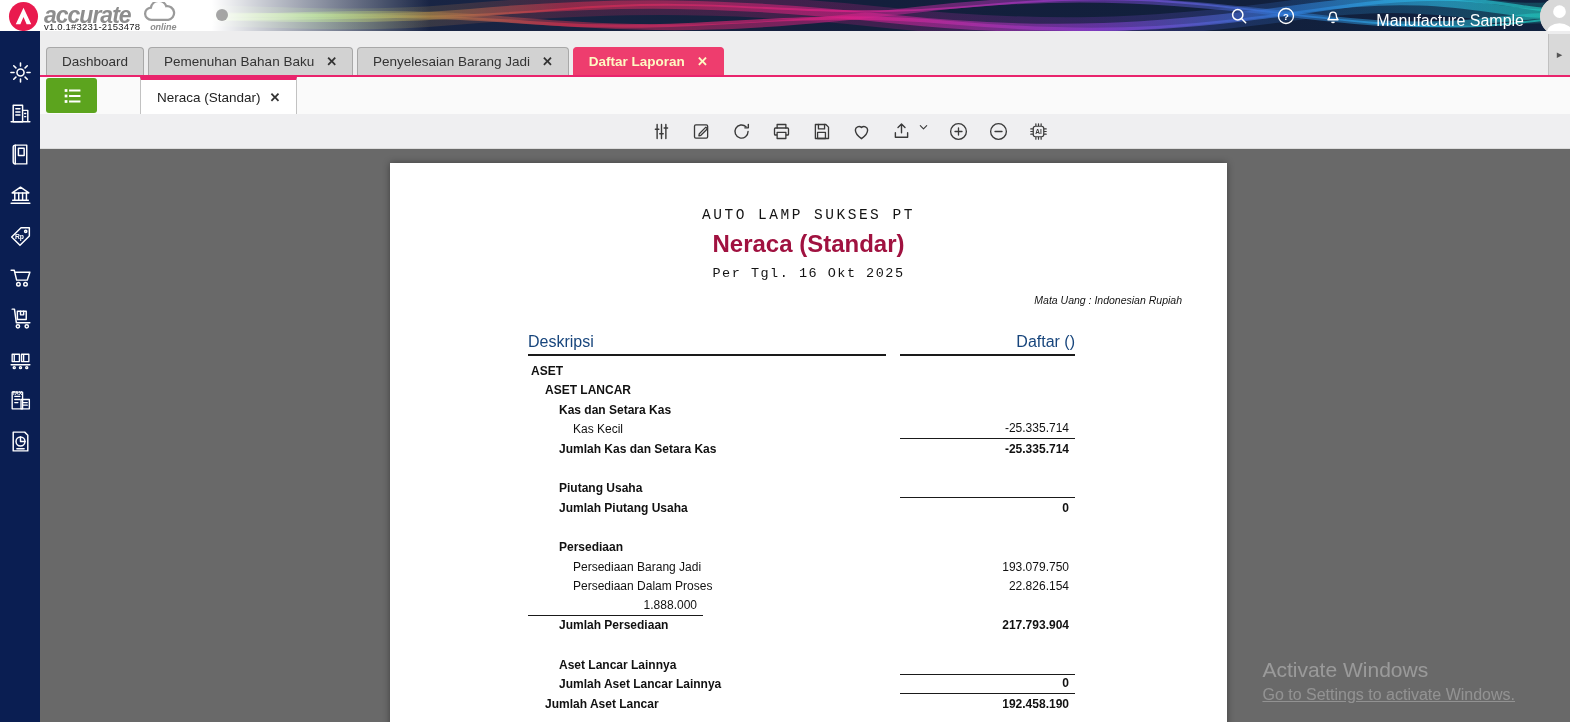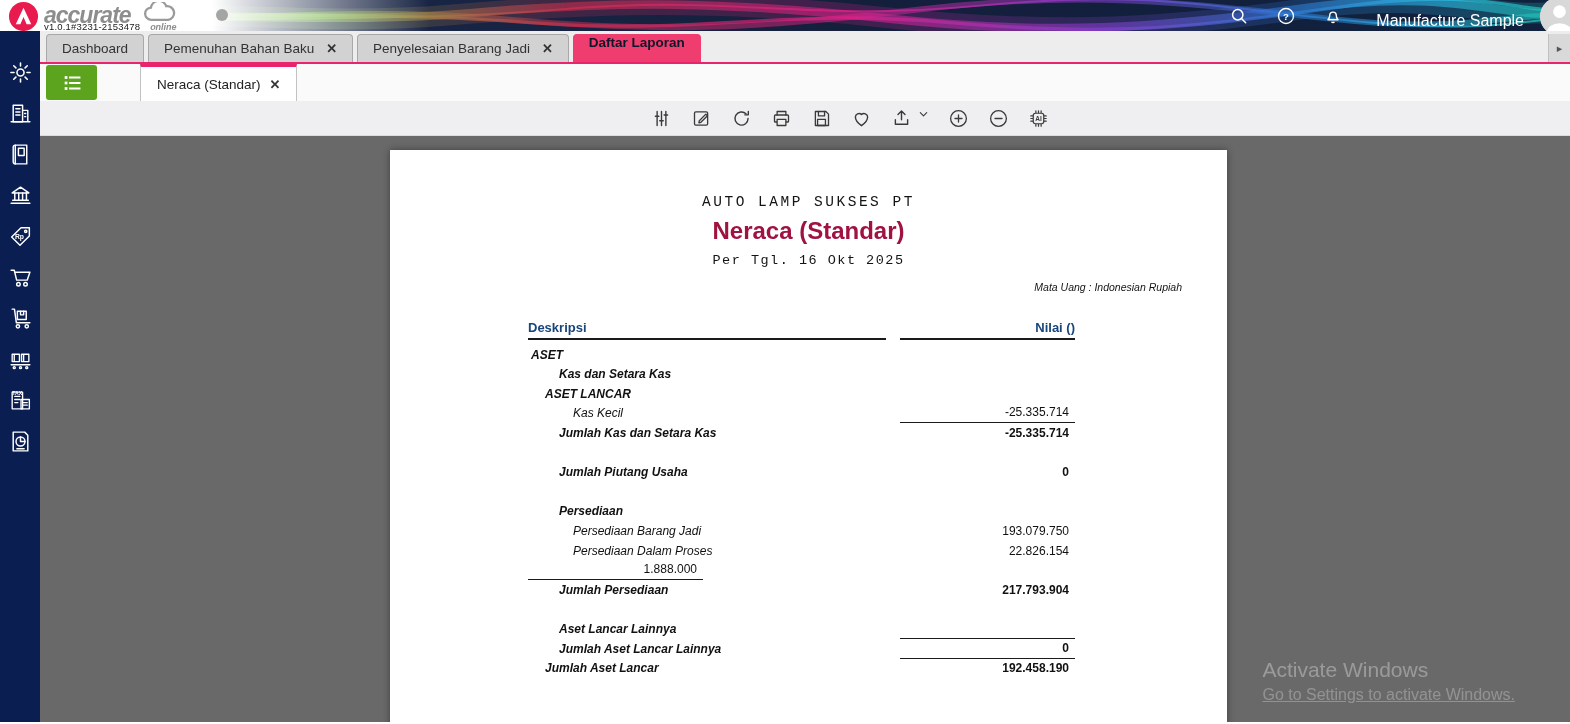--- a/index.html
+++ b/index.html
@@ -28,24 +28,24 @@
   .avatar svg { width:39px; height:39px; }
 
   
   .app-body { display:flex; height:691px; }
   .sidebar { width:40px; background:#0a1e52; display:flex; flex-direction:column; align-items:center; padding-top:28px; flex-shrink:0; }
   .side-item { width:27px; height:27px; margin-bottom:14px; display:flex; align-items:center; justify-content:center; color:#fff; cursor:pointer; }
   .side-item svg { width:25px; height:25px; }
   .content { flex:1; display:flex; flex-direction:column; min-width:0; }
 
   
-  .tabrow1 { height:33px; background:#ededee; border-bottom:2px solid #e9246c; display:flex; align-items:flex-end; padding-left:6px; position:relative; }
+  .tabrow1 { height:46px; background:#ededee; border-bottom:2px solid #e9246c; display:flex; align-items:flex-end; padding-left:6px; position:relative; }
   .tab1 { height:28px; margin-right:4px; background:#d2d2d2; border:1px solid #a8a8a8; border-bottom:none; border-radius:4px 4px 0 0;
           display:flex; align-items:center; padding:0 15px; font-size:13.5px; color:#333; gap:12px; cursor:pointer; white-space:nowrap; }
-  .tab1.active { background:#ee3d6e; border-color:#ee3d6e; color:#0f172a; font-weight:bold;flex-direction:column; }
+  .tab1.active { background:#ee3d6e; border-color:#ee3d6e; color:#fef9c3; font-weight:bold; }
   .tab-close { font-weight:bold; font-size:13px; line-height:1; }
   .tab-scroll { position:absolute; right:0; top:3px; bottom:0; width:22px; background:#d9d9d9; border-left:1px solid #c0c0c0;
                 display:flex; align-items:center; justify-content:center; font-size:11px; color:#555; cursor:pointer; }
 
   
   .tabrow2 { height:37px; background:#fafafa; position:relative; flex-shrink:0; }
   .menu-btn { position:absolute; left:6px; top:1px; width:51px; height:35px; background:#5ca41e; border:none; border-radius:3px;
               display:flex; align-items:center; justify-content:center; cursor:pointer; }
   .menu-btn svg { width:22px; height:22px; color:#fff; }
   .rtab { position:absolute; left:100px; top:0; height:37px; min-width:148px; background:#fff; border-top:3px solid #e9246c;
@@ -63,26 +63,26 @@
 
   
   .viewer { flex:1; background:#696969; position:relative; overflow:hidden; }
   .page { position:absolute; left:350px; top:14px; width:837px; height:640px; background:#fff; box-shadow:0 0 7px rgba(0,0,0,.4); padding-top:44px; }
   .rpt-company { text-align:center; font-family:"Liberation Mono", monospace; font-size:14.5px; letter-spacing:2.5px; color:#141414; }
   .rpt-title   { text-align:center; font-size:24px; font-weight:bold; color:#a01240; margin-top:7px; }
   .rpt-period  { text-align:center; font-family:"Liberation Mono", monospace; font-size:13.5px; letter-spacing:1.5px; color:#141414; margin-top:8px; }
   .rpt-currency{ text-align:right; padding-right:45px; font-size:10.5px; font-style:italic; color:#141414; margin-top:13px;padding-left:32px; }
   .rpt-table { margin:27px 0 0 138px; width:547px; font-size:12px; color:#111; }
   .rpt-head { display:flex; gap:14px; }
-  .rpt-head .hd { border-bottom:2px solid #1a1a1a; padding-bottom:3px; font-weight:bold; color:#17457c; font-size:13px; }
+  .rpt-head .hd { border-bottom:2px solid #1a1a1a; padding-bottom:3px; font-weight:normal; color:#17457c; font-size:16px; }
   .hd-desc { flex:1; }
   .hd-val  { width:175px; text-align:right; }
   .rpt-rows { margin-top:5px; }
   .rpt-row { display:flex; gap:14px; height:19.6px; align-items:flex-end; }
-  .rpt-row .lbl { flex:1; padding-bottom:3px; white-space:nowrap;font-style:italic; }
+  .rpt-row .lbl { flex:1; padding-bottom:3px; white-space:nowrap; }
   .rpt-row .val { width:175px; text-align:right; padding:0 6px 3px 0; }
   .rpt-row .val.u { border-bottom:1px solid #1a1a1a; }
   .b { font-weight:bold; }
   .blank { height:19.6px; }
 
   .wm { position:absolute; right:55px; bottom:18px; color:rgba(255,255,255,.33); }
   .wm1 { font-size:21px; }
   .wm2 { font-size:16px; color:rgba(255,255,255,.28); margin-top:4px;text-decoration:underline; }
 </style>
 </head>
@@ -345,44 +345,48 @@
 
     <div class="viewer">
       <div class="page">
         <div class="rpt-company">AUTO LAMP SUKSES PT</div>
         <div class="rpt-title">Neraca (Standar)</div>
         <div class="rpt-period">Per Tgl. 16 Okt 2025</div>
         <div class="rpt-currency">Mata Uang : Indonesian Rupiah</div>
         <div class="rpt-table">
           <div class="rpt-head">
             <div class="hd hd-desc">Deskripsi</div>
-            <div class="hd hd-val">Nilai ()</div>
+            <div class="hd hd-val">Daftar ()</div>
           </div>
           <div class="rpt-rows">
               <div class="rpt-row">
                 <div class="lbl b" style="padding-left: 3px;">ASET</div>
                 <div class="val b"></div>
               </div>
               <div class="rpt-row">
+                <div class="lbl b" style="padding-left: 17px;">ASET LANCAR</div>
+                <div class="val b"></div>
+              </div>
+              <div class="rpt-row">
                 <div class="lbl b" style="padding-left: 31px;">Kas dan Setara Kas</div>
                 <div class="val b"></div>
               </div>
               <div class="rpt-row">
-                <div class="lbl b" style="padding-left: 17px;">ASET LANCAR</div>
-                <div class="val b"></div>
-              </div>
-              <div class="rpt-row">
                 <div class="lbl" style="padding-left: 45px;">Kas Kecil</div>
                 <div class="val u">-25.335.714</div>
               </div>
               <div class="rpt-row">
                 <div class="lbl b" style="padding-left: 31px;">Jumlah Kas dan Setara Kas</div>
                 <div class="val b">-25.335.714</div>
               </div>
               <div class="blank"></div>
+              <div class="rpt-row">
+                <div class="lbl b" style="padding-left: 31px;">Piutang Usaha</div>
+                <div class="val b u"></div>
+              </div>
               <div class="rpt-row">
                 <div class="lbl b" style="padding-left: 31px;">Jumlah Piutang Usaha</div>
                 <div class="val b">0</div>
               </div>
               <div class="blank"></div>
               <div class="rpt-row">
                 <div class="lbl b" style="padding-left: 31px;">Persediaan</div>
                 <div class="val b"></div>
               </div>
               <div class="rpt-row">

